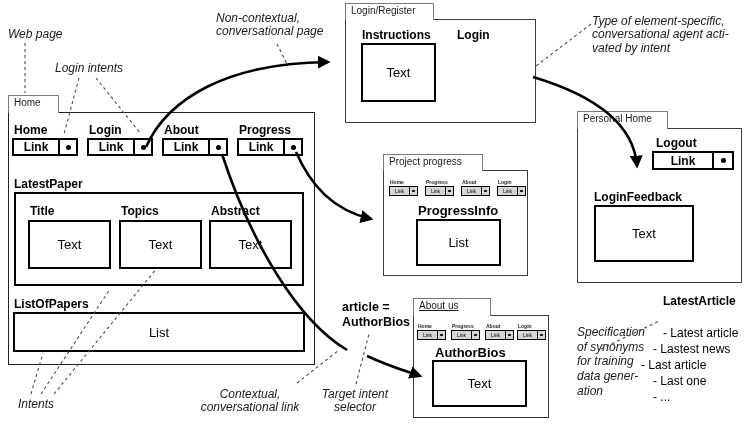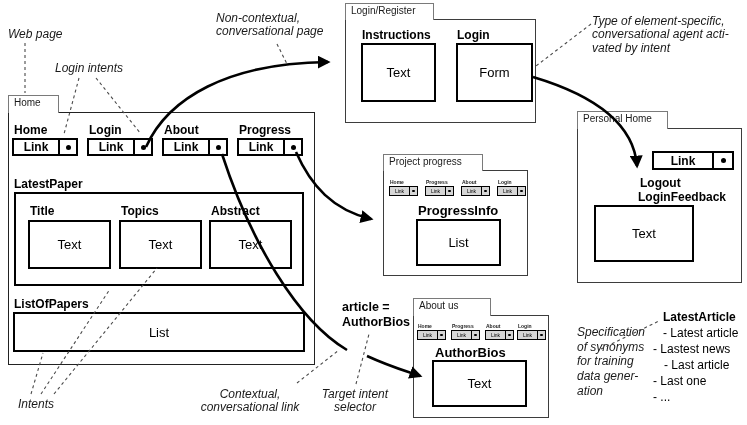--- a/index.html
+++ b/index.html
@@ -90,21 +90,20 @@
   <div class="box" style="left:209px;top:220px;width:79px;height:45px;">Text</div>
 
   <div class="lbl" style="left:14px;top:297px;">ListOfPapers</div>
   <div class="box thin" style="left:13px;top:312px;width:288px;height:36px;">List</div>
 
   <div class="tab" style="left:345px;top:3px;width:76px;height:15px;">Login/Register</div>
   <div class="win" style="left:345px;top:19px;width:189px;height:102px;"></div>
   <div class="lbl" style="left:362px;top:28px;">Instructions</div>
   <div class="box" style="left:361px;top:43px;width:71px;height:55px;">Text</div>
   <div class="lbl" style="left:457px;top:28px;">Login</div>
-  <div class="box" style="left:456px;top:43px;width:73px;height:55px;">Form</div>
 
   <div class="tab" style="left:383px;top:154px;width:87px;height:15px;">Project progress</div>
   <div class="win" style="left:383px;top:170px;width:143px;height:104px;"></div>
   <div class="mini" style="left:389px;top:180px;">
     <div class="mlabel">Home</div>
     <div class="mbox">
         <span class="mlink">Link</span>
         <span class="mdot">
           <i></i>
         </span>
@@ -135,31 +134,31 @@
         <span class="mdot">
           <i></i>
         </span>
       </div>
   </div>
   <div class="lbl" style="left:418px;top:203px;font-size:13px;">ProgressInfo</div>
   <div class="box" style="left:416px;top:219px;width:81px;height:43px;">List</div>
 
   <div class="tab" style="left:577px;top:111px;width:78px;height:16px;">Personal Home</div>
   <div class="win" style="left:577px;top:128px;width:163px;height:153px;"></div>
-  <div class="lbl" style="left:640px;top:136px;margin-top:40px;">Logout</div>
+  <div class="lbl" style="left:656px;top:136px;">Logout</div>
   <div class="linkw" style="left:652px;top:151px;height:15px;">
     <span class="lcell" style="width:58px;">Link</span>
     <span class="dcell" style="width:18px;">
         <span class="dot"></span>
       </span>
   </div>
-  <div class="lbl" style="left:594px;top:190px;margin-left:44px;">LoginFeedback</div>
+  <div class="lbl" style="left:594px;top:190px;">LoginFeedback</div>
   <div class="box" style="left:594px;top:205px;width:96px;height:53px;">Text</div>
 
-  <div class="tab" style="left:413px;top:298px;width:65px;height:16px;">About us</div>
+  <div class="tab" style="left:413px;top:298px;width:65px;height:16px;text-decoration:underline;">About us</div>
   <div class="win" style="left:413px;top:315px;width:134px;height:101px;"></div>
   <div class="mini" style="left:417px;top:324px;">
     <div class="mlabel">Home</div>
     <div class="mbox">
         <span class="mlink">Link</span>
         <span class="mdot">
           <i></i>
         </span>
       </div>
   </div>
@@ -206,24 +205,24 @@
 conversational link</div>
   <div class="ann" style="left:320px;top:388px;width:70px;text-align:center;">Target intent
 selector</div>
   <div class="ann" style="left:18px;top:398px;">Intents</div>
   <div class="ann" style="left:577px;top:325px;line-height:1.22;">Specification
 of synonyms
 for training
 data gener-
 ation</div>
 
-  <div class="syn-title" style="left:663px;top:310px;">LatestArticle</div>
+  <div class="syn-title" style="left:663px;top:294px;">LatestArticle</div>
   <div class="syn-item" style="left:653px;top:326px;margin-left:10px;">- Latest article</div>
   <div class="syn-item" style="left:653px;top:342px;text-align:center;">- Lastest news</div>
-  <div class="syn-item" style="left:664px;top:358px;">- Last article</div>
+  <div class="syn-item" style="left:641px;top:358px;">- Last article</div>
   <div class="syn-item" style="left:653px;top:374px;">- Last one</div>
   <div class="syn-item" style="left:653px;top:390px;">- ...</div>
 
   <svg class="overlay" width="747" height="425" viewBox="0 0 747 425">
     <defs>
       <marker id="ah" markerWidth="5" markerHeight="5" refX="4" refY="2.5" orient="auto">
         <path d="M0,0 L5,2.5 L0,5 z" fill="#000"></path>
       </marker>
     </defs>
     <path class="arrow" d="M146,147 C168,98 228,63 328,62" marker-end="url(#ah)"></path>

